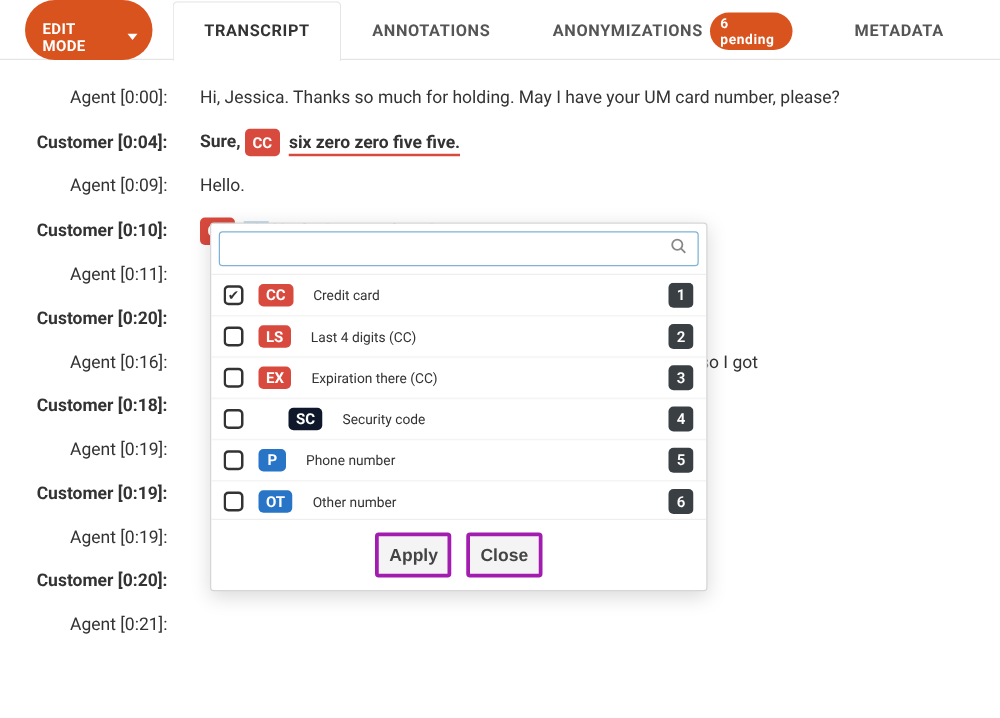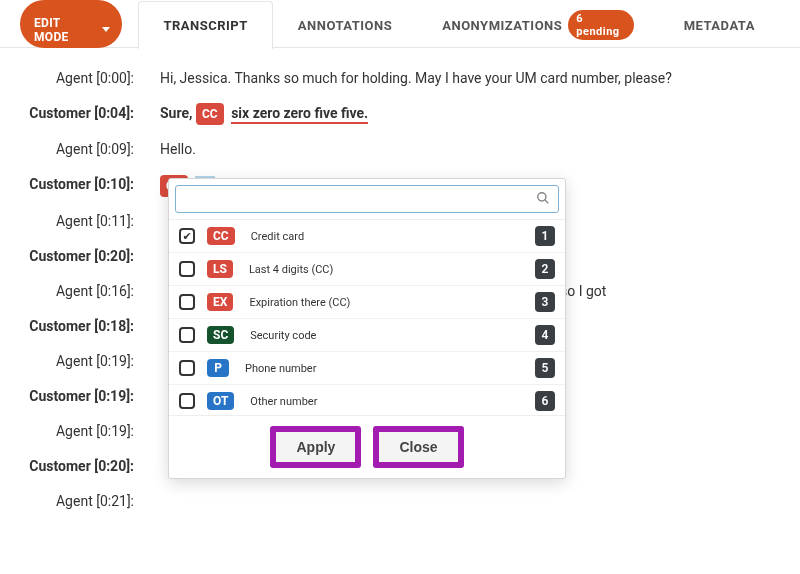--- a/index.html
+++ b/index.html
@@ -108,21 +108,21 @@
     font-weight: 700;
     font-size: 12px;
     margin-right: 4px;
     vertical-align: middle;
     min-width: 22px;
     text-align: center;
   }
   .tag.cc { background: #d94a3e; }
   .tag.ls { background: #d94a3e; }
   .tag.ex { background: #d94a3e; }
-  .tag.sc { background: #14532d; }
+  .tag.sc { background: #0f172a; margin-left: 24px; }
   .tag.p  { background: #2874c7; }
   .tag.ot { background: #2874c7; }
   .underline-red {
     border-bottom: 2px solid #d94a3e;
     padding-bottom: 1px;
   }
   .hl {
     background: #b3d4ea;
     padding: 0 1px;
   }
@@ -201,22 +201,22 @@
     font-weight: 600;
   }
   .panel-actions {
     display: flex;
     justify-content: center;
     gap: 12px;
     padding: 10px;
     border-top: 1px solid #eee;
   }
   .btn {
-    padding: 7px 20px;
-    border: 6px solid #a21caf;
+    padding: 7px 8px;
+    border: 3px solid #a21caf;
     background: #f4f4f4;
     border-radius: 3px;
     font-size: 14px;
     font-weight: 600;
     color: #444;
     cursor: pointer;
   }
   
   .option-list::-webkit-scrollbar { width: 14px; }
   .option-list::-webkit-scrollbar-thumb { background: #c7c7c7; border-radius: 2px; }

